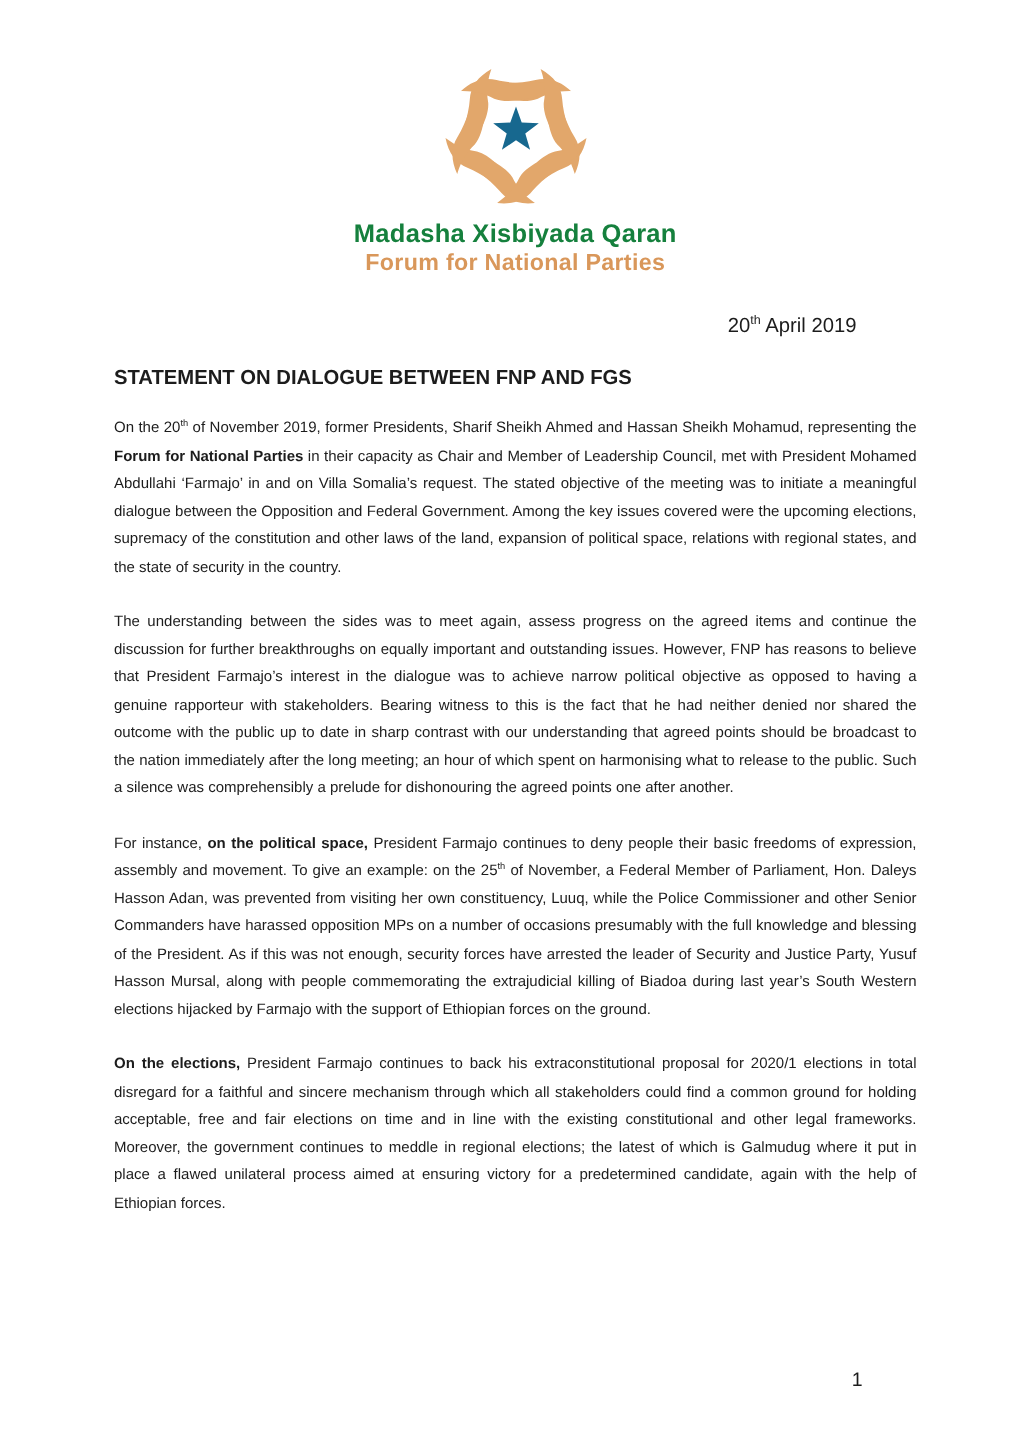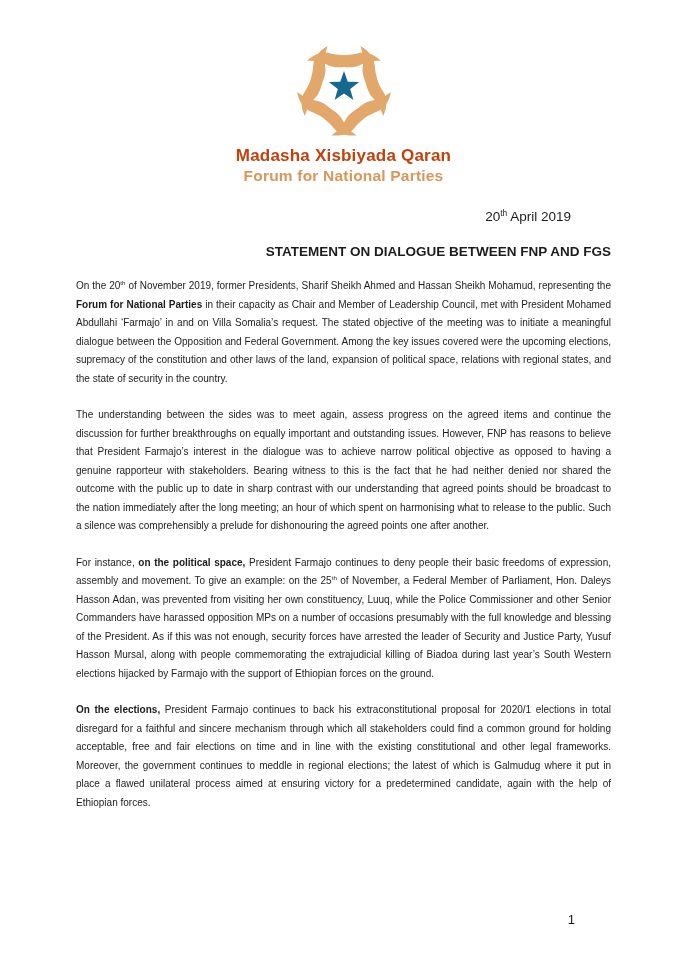--- a/index.html
+++ b/index.html
@@ -10,37 +10,37 @@
     font-family:"Liberation Sans", sans-serif;
     color:#1c1c1c;
     overflow:hidden;
     box-sizing:border-box;
   }
   .letterhead{ padding-top:40px; text-align:center; }
   .logo-svg{ display:block; margin:0 auto; }
   .org-somali{
     margin-top:6px;
     font-size:17px; font-weight:bold; letter-spacing:.2px;
-    color:#c2410c;
+    color:#15803d;
   }
   .org-english{
     margin-top:1px;
     font-size:15.5px; font-weight:bold; letter-spacing:.2px;
     color:#D9975A;
   }
   .content{ padding:0 76px; }
   .date-line{
     margin-top:24px;
     padding-right:40px;
     text-align:right;
     font-size:13.5px;
   }
   .title{
     margin:20px 0 0 0;
-    text-align:right;
+    text-align:left;
     font-size:13.5px; font-weight:bold;
   }
   .para{
     margin:18px 0 0 0;
     font-size:10px;
     line-height:18.5px;
     text-align:justify;
   }
   .b{ font-weight:bold; }
   sup{ font-size:0.62em; line-height:0;margin-top:28px; }

